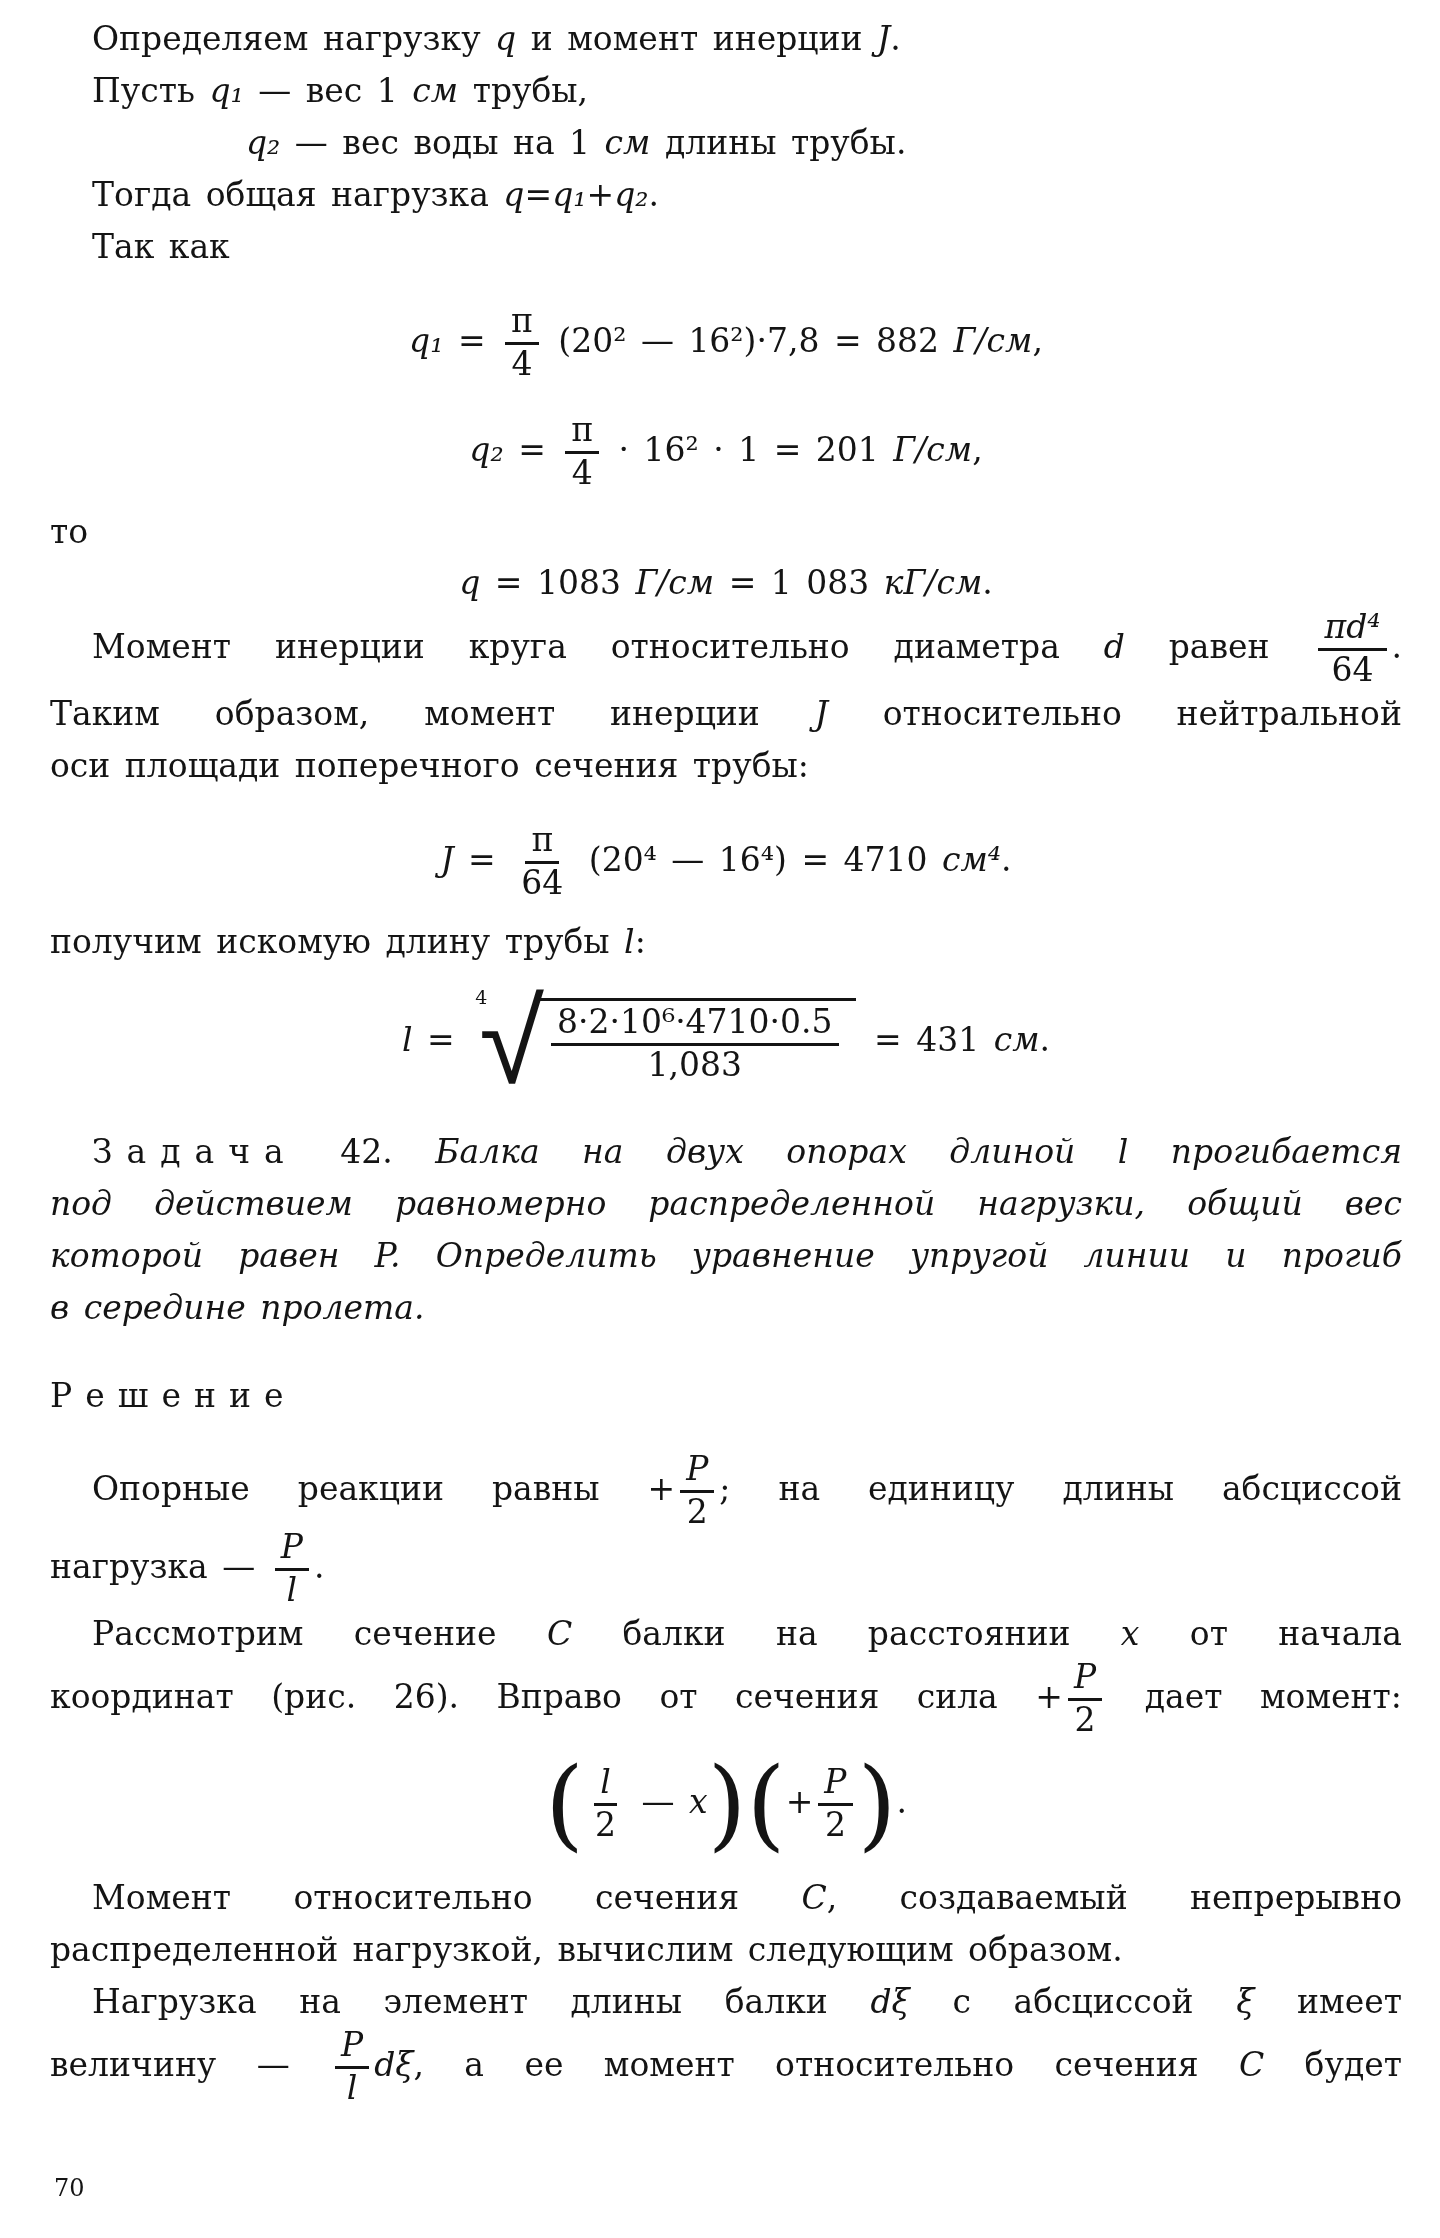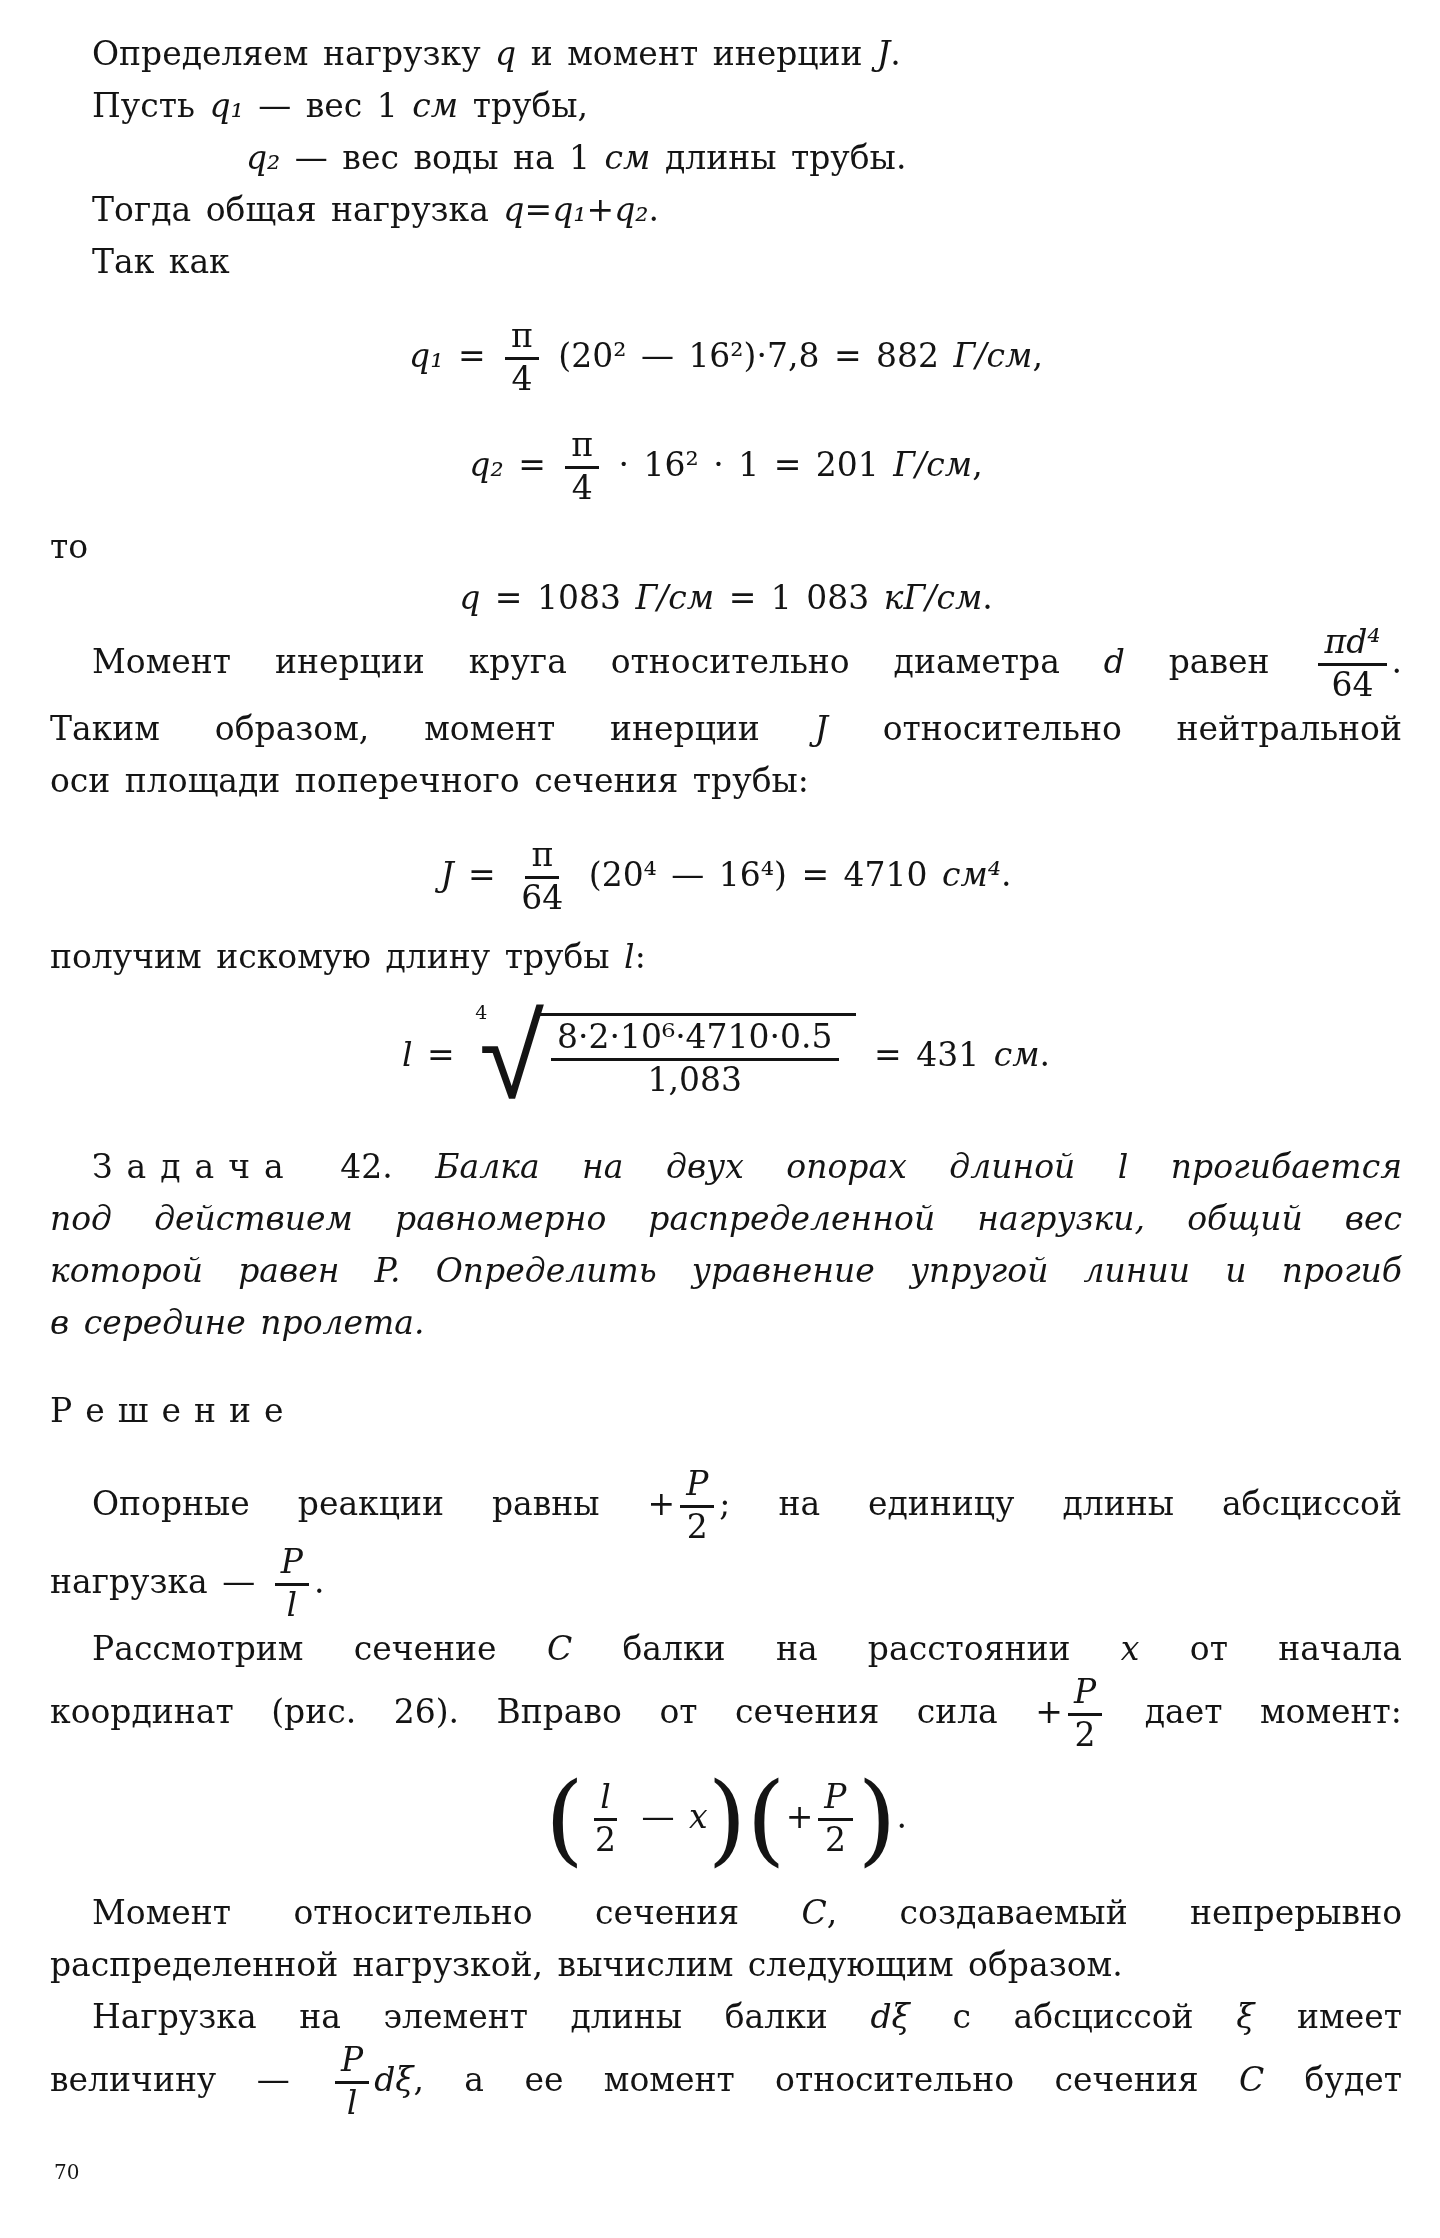--- a/index.html
+++ b/index.html
@@ -1,19 +1,19 @@
 <!DOCTYPE html>
 <html><head>
 <meta charset="utf-8">
 <style>
   html,body{margin:0;padding:0;background:#ffffff;}
   .page{
     position:relative; width:1440px; height:2238px; background:#ffffff; color:#141414;
     font-family:"DejaVu Serif","Liberation Serif",serif; font-size:33px;
-    box-sizing:border-box; padding:28px 38px 0 50px; overflow:hidden;
+    box-sizing:border-box; padding:13px 38px 0 50px; overflow:hidden;
     word-spacing:4px;
   }
   .line{line-height:52px; text-align:left;}
   .jl{text-align:justify; text-align-last:justify;}
   .ind{text-indent:42px;}
   .ind2{padding-left:196px;}
   .it{font-style:italic;}
   .fr{display:inline-flex; flex-direction:column; align-items:center; vertical-align:middle;
       line-height:1.06; margin:0 5px; text-indent:0;}
   .fr .n{padding:0 6px 3px; border-bottom:3px solid currentColor;}
@@ -26,21 +26,21 @@
         position:relative; margin:0 4px; padding-left:6px;}
   .deg{position:absolute; left:2px; top:0px; font-size:19px; line-height:1;}
   .rsign{font-size:118px; line-height:0.92; font-family:"DejaVu Sans",sans-serif;
          font-weight:100; margin-right:-8px;}
   .radicand{border-top:3px solid currentColor; margin-top:10px;
             padding:4px 12px 0 10px; display:inline-flex; align-items:center;}
   .bp{display:inline-block; font-size:100px; line-height:1; vertical-align:middle;}
   .heading{text-align:left; letter-spacing:13px; margin:36px 0 30px; line-height:52px;}
   .sp6{letter-spacing:14px;}
   .p8blk{margin-top:10px;}
-  .footer{position:absolute; left:54px; bottom:54px; font-size:20px;}
+  .footer{position:absolute; left:54px; bottom:36px; font-size:24px;}
 </style>
 </head>
 <body>
 
 <div class="page">
 
   <div class="line ind"><span>Определяем нагрузку </span><span class="it">q</span><span> и момент инерции </span><span class="it">J</span><span>.</span></div>
 
   <div class="line ind"><span>Пусть </span><span class="it">q₁</span><span> — вес 1 </span><span class="it">см</span><span> трубы,</span></div>
 

